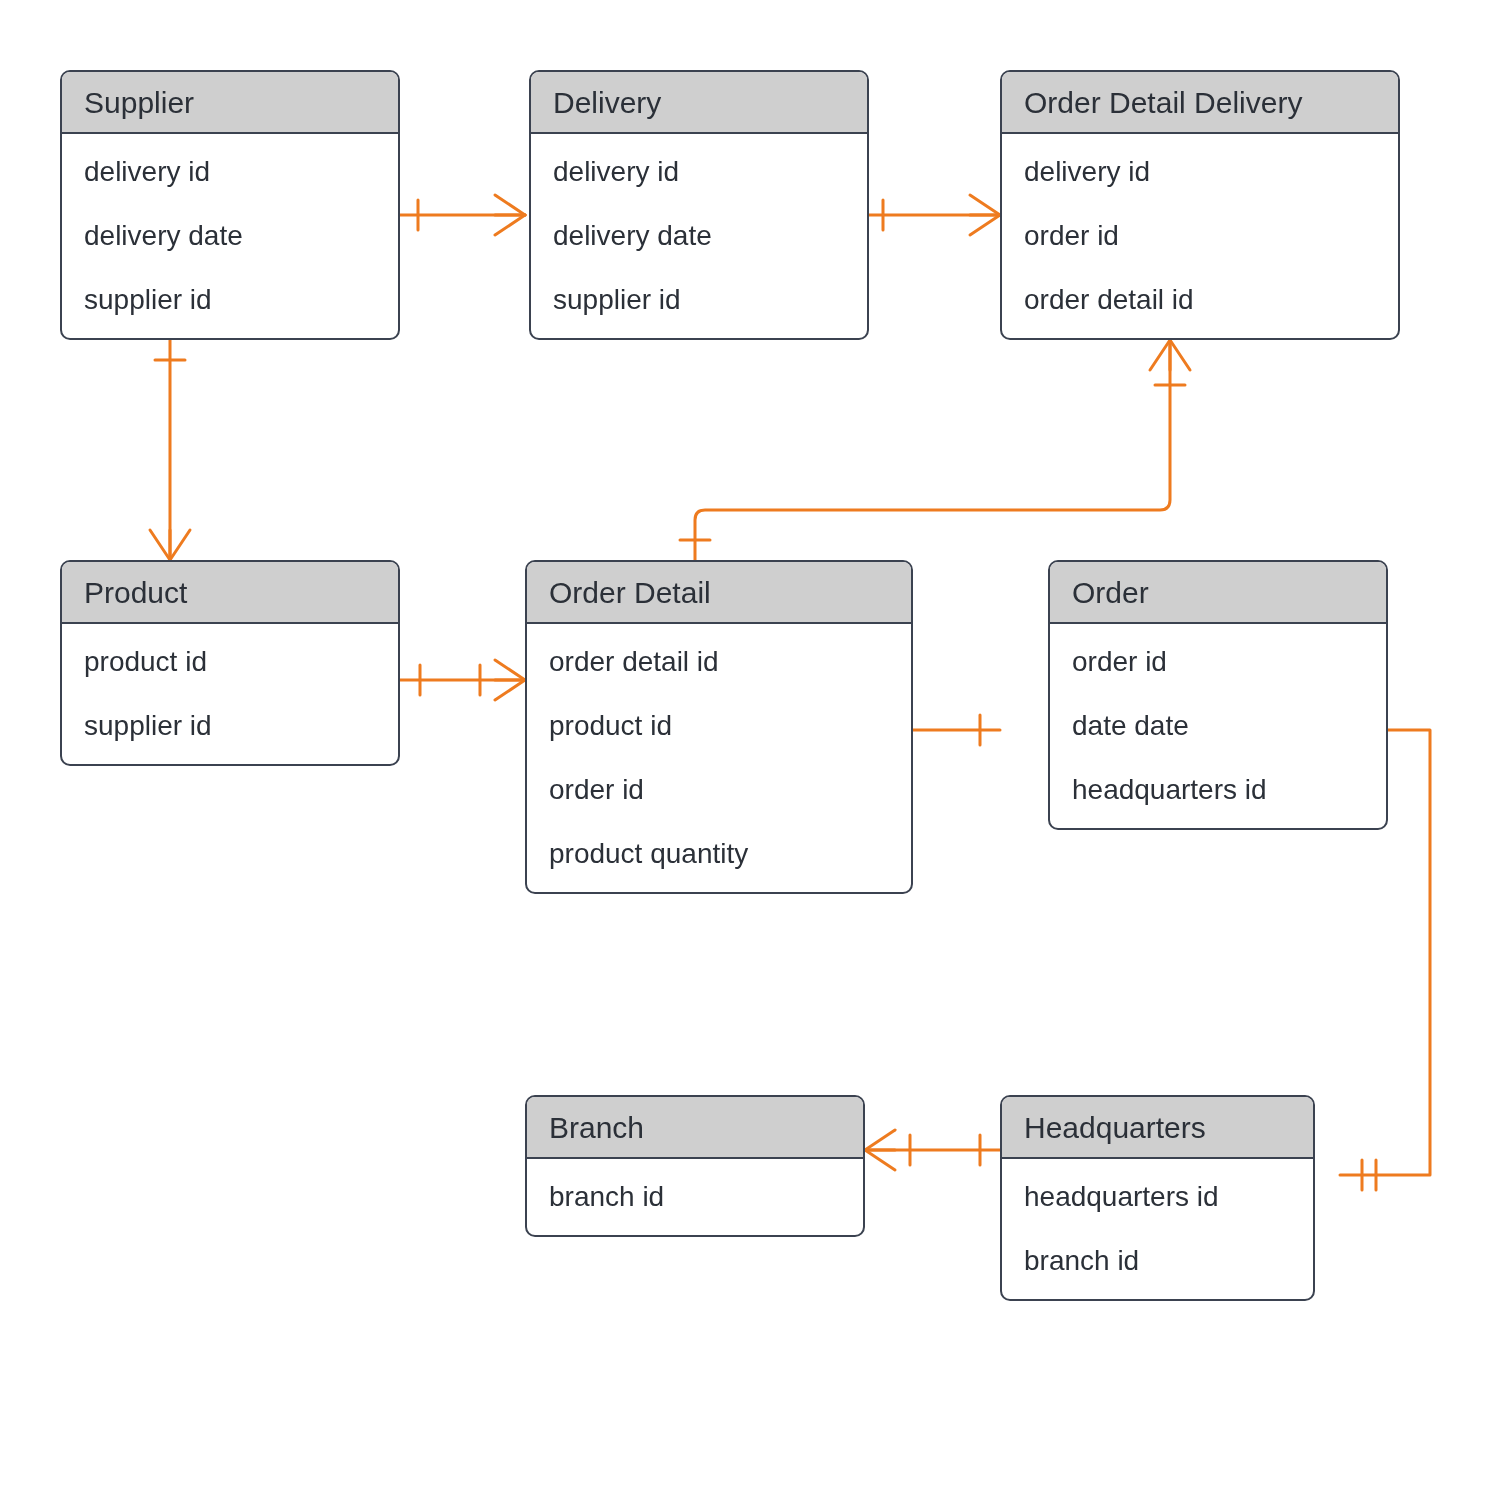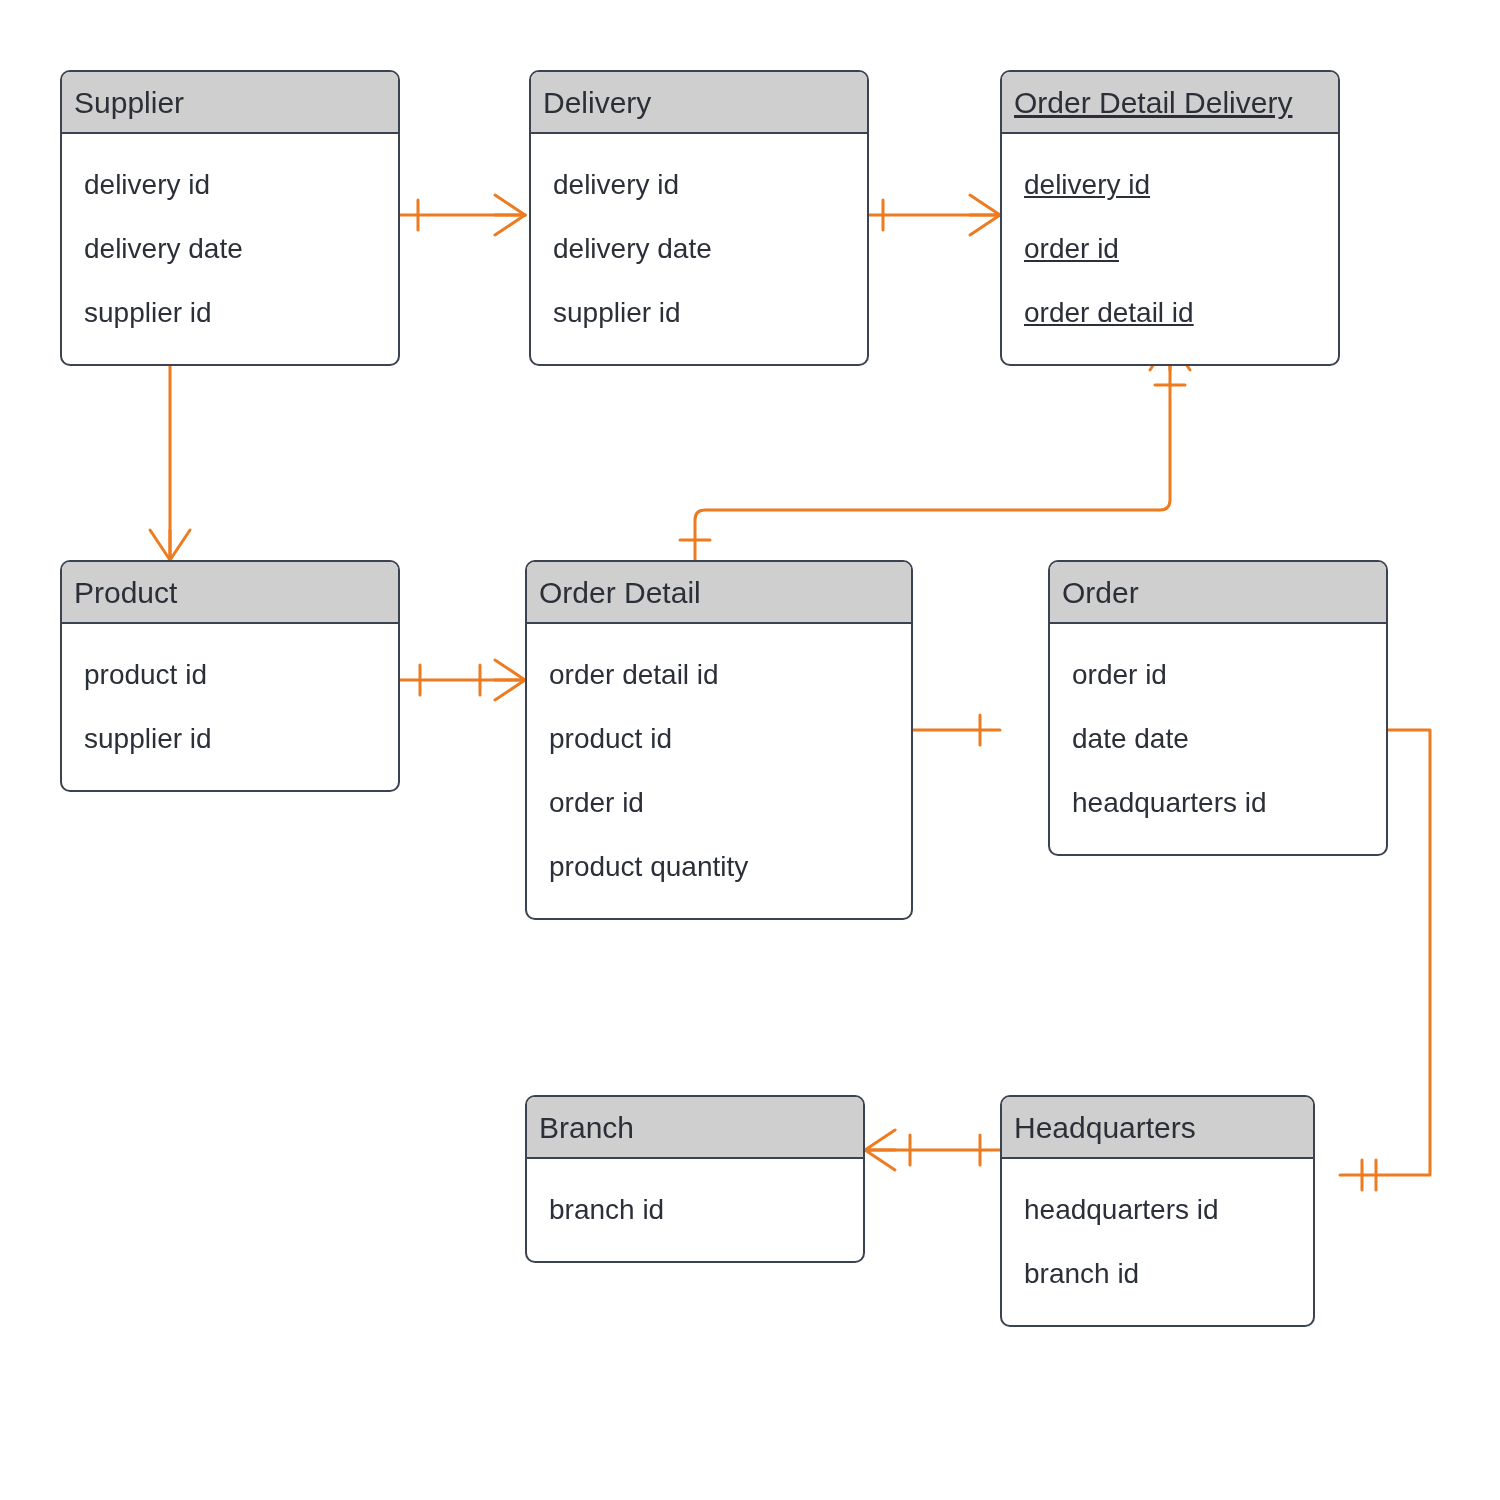--- a/index.html
+++ b/index.html
@@ -27,27 +27,27 @@
     position: absolute;
     border: 2px solid #3b4250;
     border-radius: 10px;
     background: #ffffff;
     overflow: hidden;
     box-sizing: border-box;
   }
   .entity-header {
     background: #cfcfcf;
     border-bottom: 2px solid #3b4250;
-    padding: 14px 22px 12px 12px;
+    padding: 14px 22px 12px 22px;
     font-size: 30px;
     font-weight: 500;
     color: #2b3038;
   }
   .entity-body {
-    padding: 19px 0;
+    padding: 6px 0;
   }
   .attr {
     padding: 16px 22px;
     font-size: 28px;
     color: #2b3038;
   }
 </style>
 </head>
 <body>
 <div class="canvas">
@@ -140,21 +140,21 @@
 
 <div class="entity" style="left:529px; top:70px; width:340px;">
   <div class="entity-header">Delivery</div>
   <div class="entity-body">
     <div class="attr">delivery id</div>
     <div class="attr">delivery date</div>
     <div class="attr">supplier id</div>
   </div>
 </div>
 
-<div class="entity" style="left:1000px; top:70px; width:340px;text-decoration:underline;">
+<div class="entity" style="left:1000px; top:70px; width:400px;">
   <div class="entity-header">Order Detail Delivery</div>
   <div class="entity-body">
     <div class="attr">delivery id</div>
     <div class="attr">order id</div>
     <div class="attr">order detail id</div>
   </div>
 </div>
 
 <div class="entity" style="left:60px; top:560px; width:340px;">
   <div class="entity-header">Product</div>

